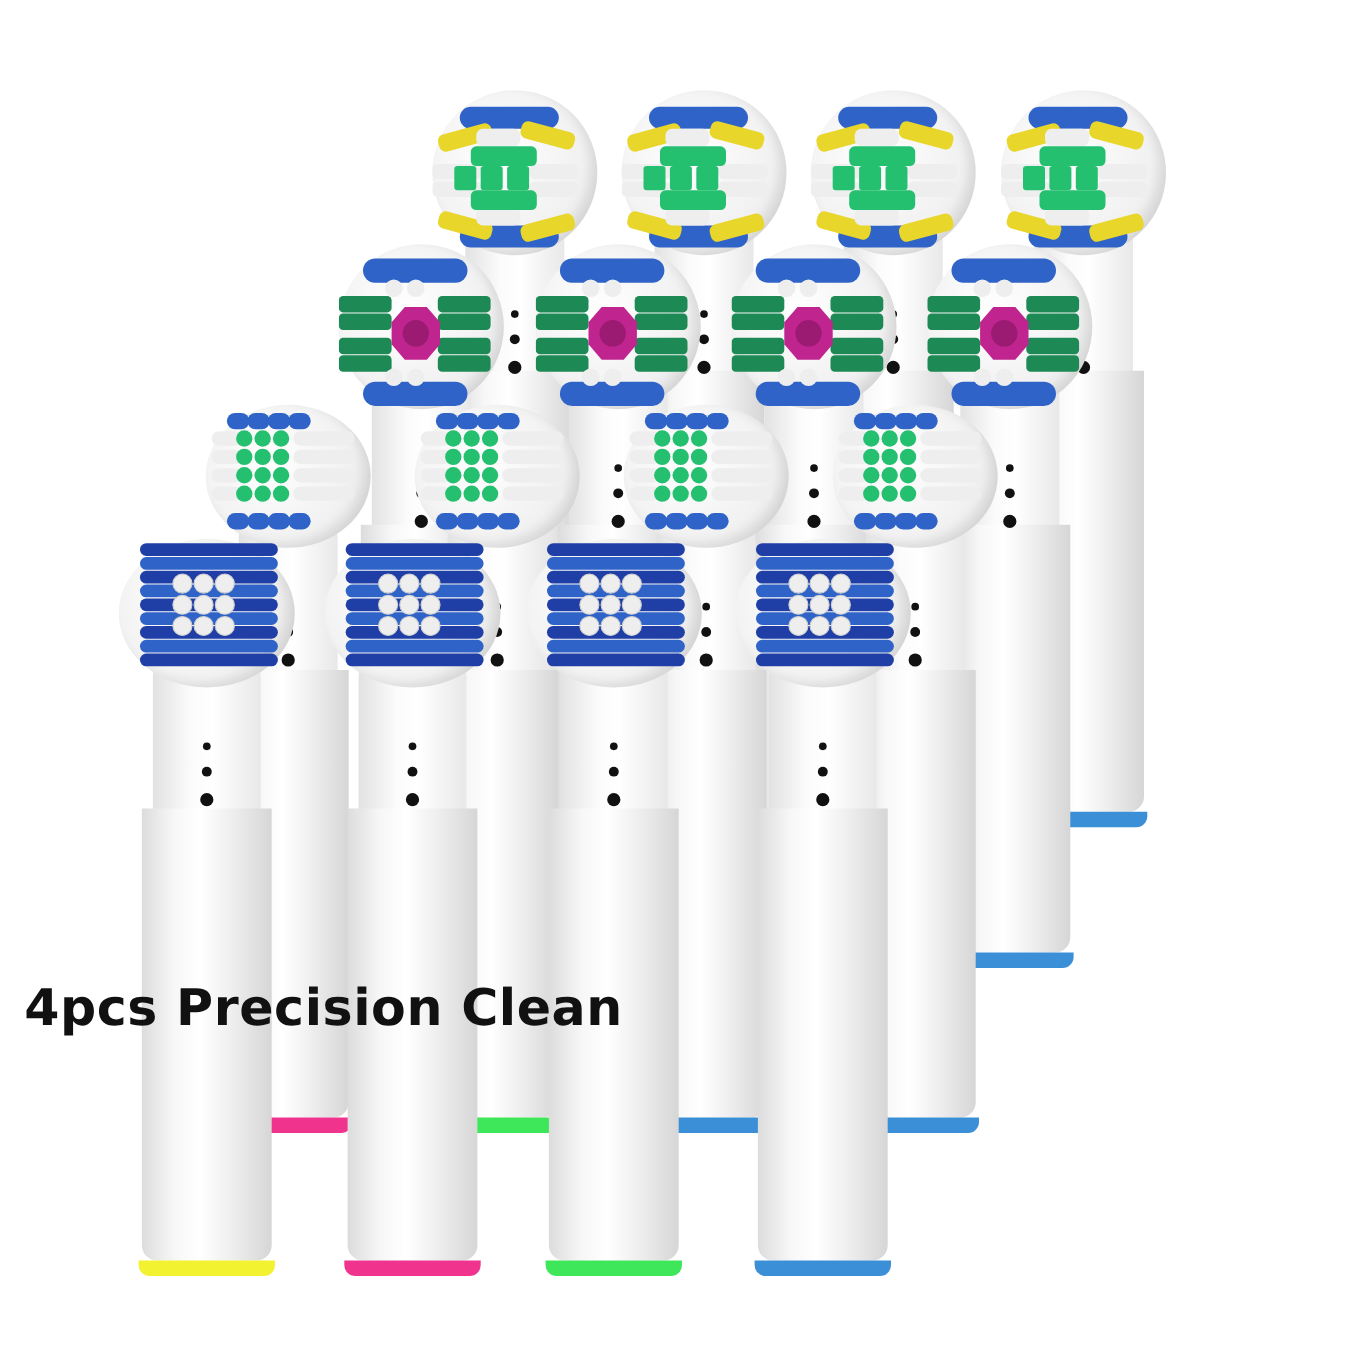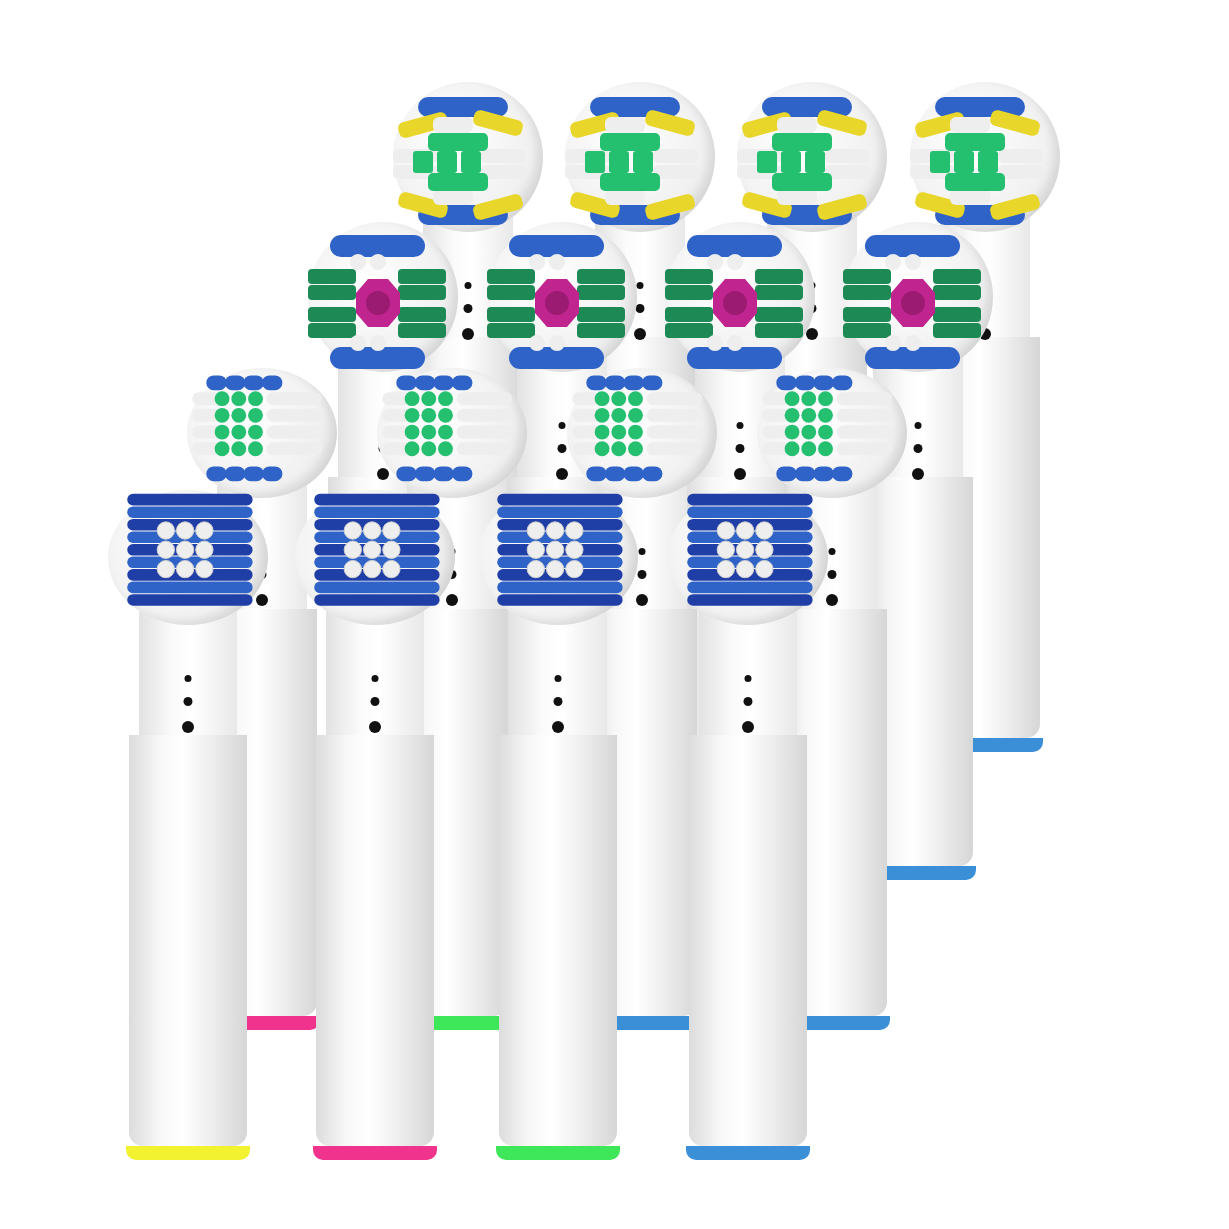--- a/index.html
+++ b/index.html
@@ -525,13 +525,14 @@
           <circle cx="92" cy="62" r="9" fill="#eeeeee" stroke="#cfcfcf" stroke-width="1"></circle>
           <circle cx="52" cy="82" r="9" fill="#eeeeee" stroke="#cfcfcf" stroke-width="1"></circle>
           <circle cx="72" cy="82" r="9" fill="#eeeeee" stroke="#cfcfcf" stroke-width="1"></circle>
           <circle cx="92" cy="82" r="9" fill="#eeeeee" stroke="#cfcfcf" stroke-width="1"></circle>
         </svg>
       </div>
     </div>
   </div>
 
 <div class="labels">
+  <div class="label">4pcs Precision Clean</div>
 </div>
 
 </body></html>

